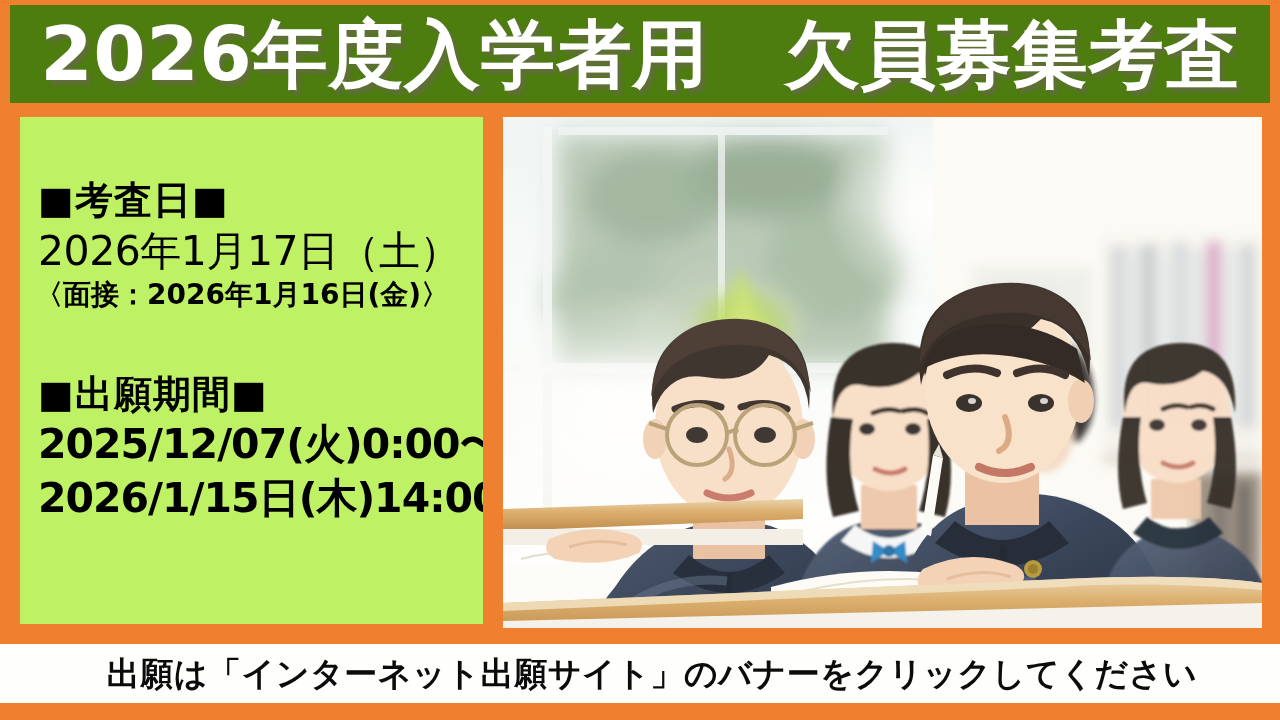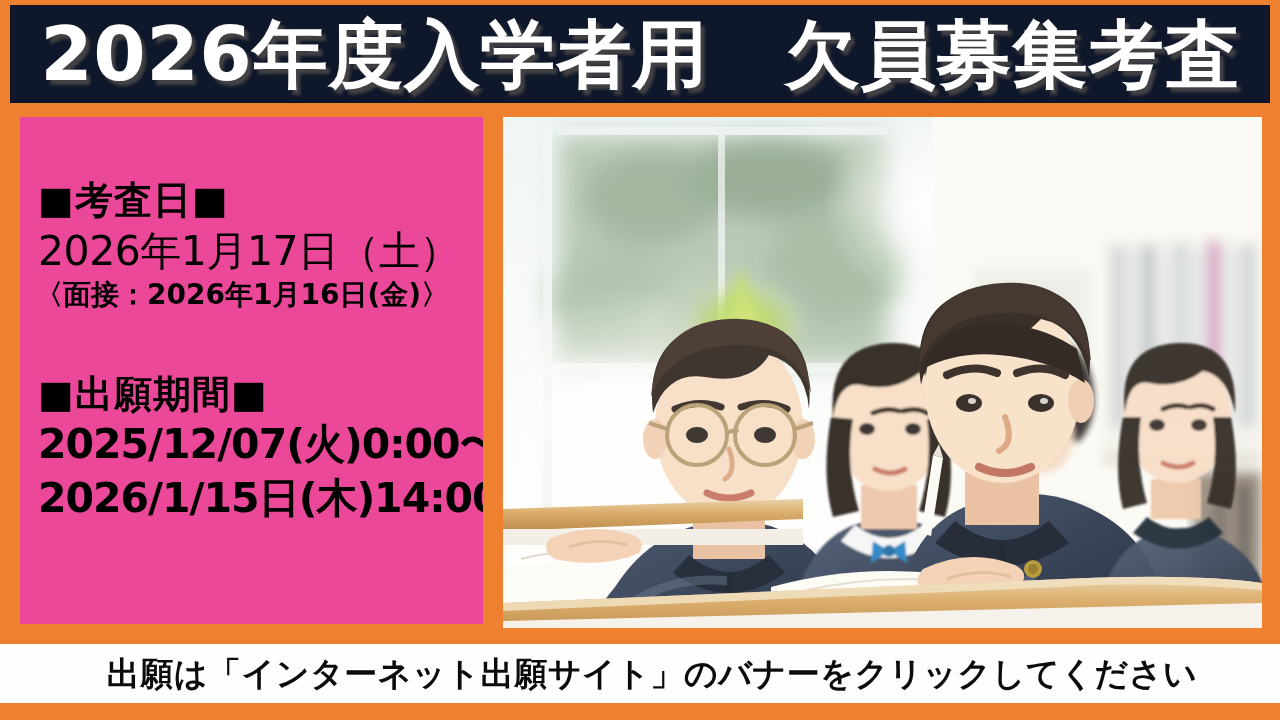--- a/index.html
+++ b/index.html
@@ -15,41 +15,41 @@
     position:relative;
     width:1280px; height:720px;
     background:#ee8030;
   }
 
   
   #header-band {
     position:absolute;
     left:10px; top:5px;
     width:1260px; height:98px;
-    background:#0f172a;
+    background:#4d7c0f;
     display:flex; align-items:center; justify-content:center;
     overflow:hidden;
   }
   #header-title {
     color:#ffffff;
     font-size:74px;
     font-weight:bold;
     line-height:1;
     letter-spacing:0.5px;
     white-space:pre;
     text-shadow:4px 5px 3px rgba(110,100,90,0.55);
     transform:scaleX(1.02);
   }
 
   
   #info-panel {
     position:absolute;
     left:20px; top:117px;
     width:463px; height:507px;
-    background:#ec4899;
+    background:#bef264;
     padding:62px 0 0 18px;
     overflow:hidden;
   }
   .info-heading {
     color:#000;
     font-size:38px;
     font-weight:bold;
     line-height:1.15;
     letter-spacing:1px;
     white-space:pre;

